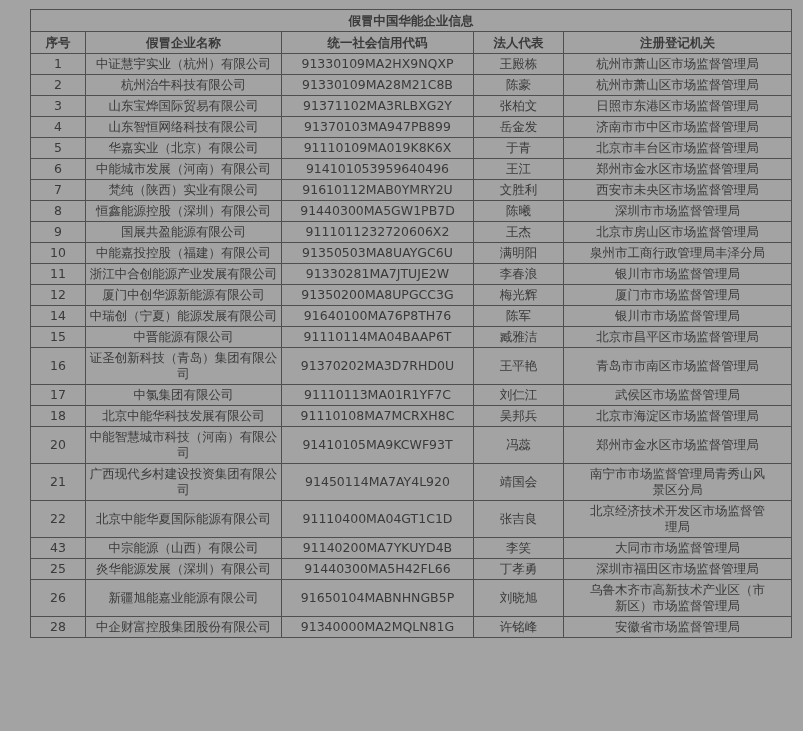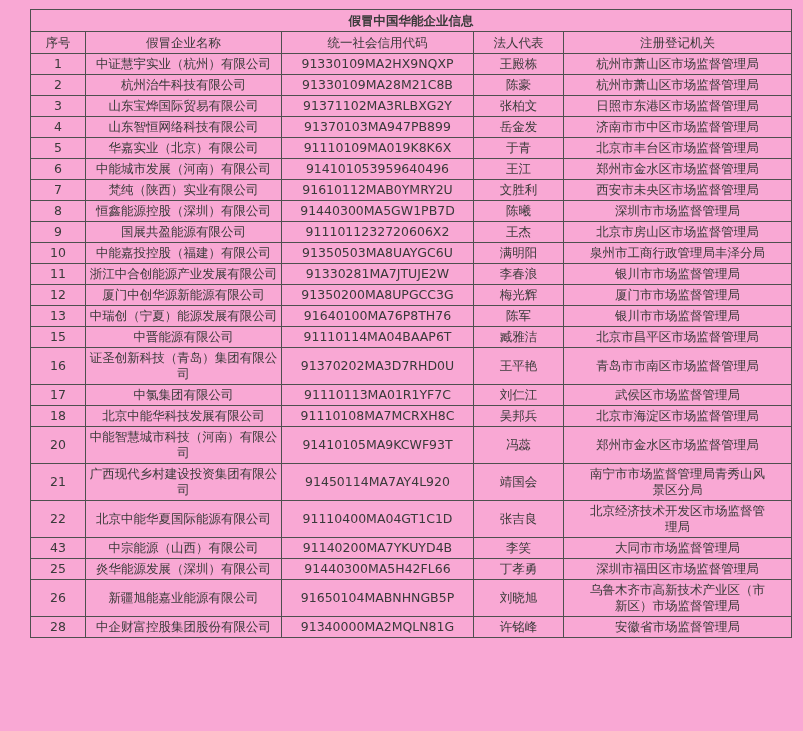--- a/index.html
+++ b/index.html
@@ -7,21 +7,21 @@
     padding: 0;
     background: #ffffff;
     width: 803px;
     height: 731px;
     font-family: "DejaVu Sans", "Liberation Sans", sans-serif;
   }
   .page {
     position: relative;
     width: 803px;
     height: 731px;
-    background: #f9a8d4;
+    background: #a3a3a3;
     overflow: hidden;
   }
   .table-wrap {
     position: absolute;
     left: 30px;
     top: 9px;
     width: 761px;
   }
   table.fake-companies {
     border-collapse: collapse;
@@ -39,21 +39,21 @@
     padding: 2px 3px;
     white-space: pre-line;
     overflow: hidden;
     font-weight: normal;
   }
   tr.title-row td {
     font-weight: bold;
     height: 17px;
   }
   tr.header-row th {
-    font-weight: normal;
+    font-weight: bold;
     height: 17px;
   }
   tr.data-row td {
     height: 16px;
   }
   .col-no     { width: 55px;  }
   .col-name   { width: 196px; }
   .col-code   { width: 192px; }
   .col-rep    { width: 90px;  }
   .col-auth   { width: 228px; }
@@ -161,21 +161,21 @@
             <td>银川市市场监督管理局</td>
           </tr>
           <tr class="data-row">
             <td>12</td>
             <td>厦门中创华源新能源有限公司</td>
             <td>91350200MA8UPGCC3G</td>
             <td>梅光辉</td>
             <td>厦门市市场监督管理局</td>
           </tr>
           <tr class="data-row">
-            <td>13</td>
+            <td>14</td>
             <td>中瑞创（宁夏）能源发展有限公司</td>
             <td>91640100MA76P8TH76</td>
             <td>陈军</td>
             <td>银川市市场监督管理局</td>
           </tr>
           <tr class="data-row">
             <td>15</td>
             <td>中晋能源有限公司</td>
             <td>91110114MA04BAAP6T</td>
             <td>臧雅洁</td>

